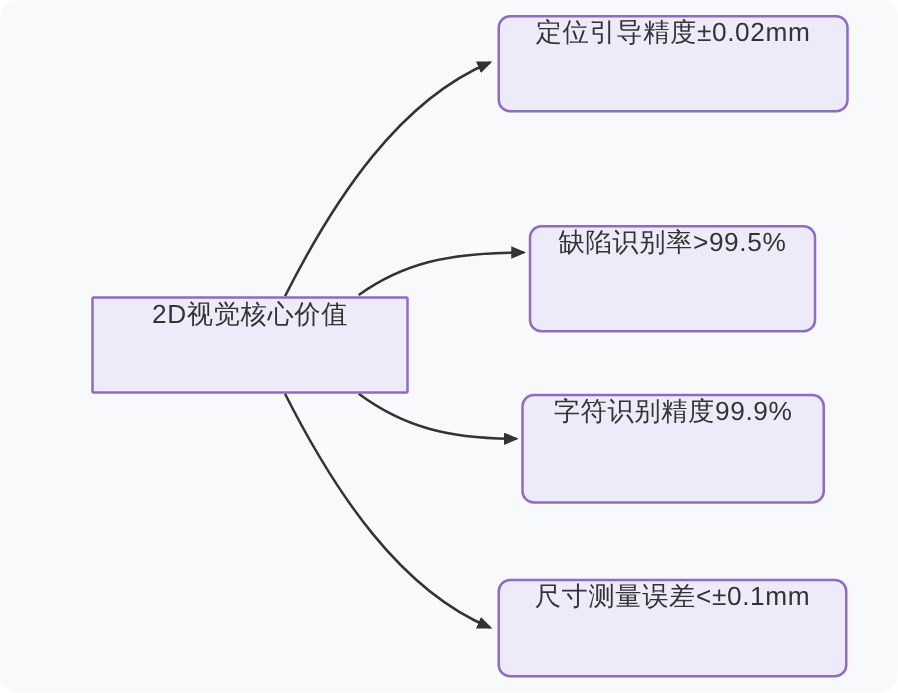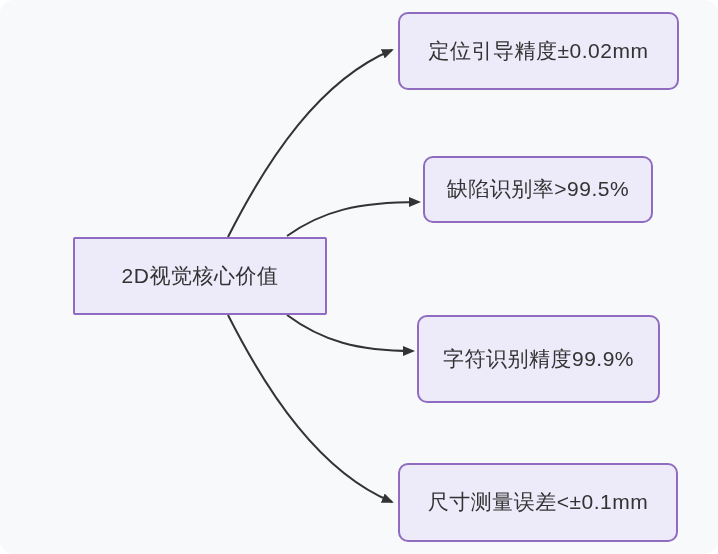--- a/index.html
+++ b/index.html
@@ -32,39 +32,39 @@
     stroke-width: 2px;
   }
   .edges marker path {
     fill: var(--edge, #333333);
     stroke: none;
   }
   .node {
     position: absolute;
     box-sizing: border-box;
     display: flex;
-    align-items: center;
+    align-items: flex-start;
     justify-content: center;
     text-align: center;
     background: var(--node-fill, #edeafa);
     border: 2px solid var(--node-border, #8f6cc0);
     color: var(--node-text, #333333);
     font-size: 21px;
     font-weight: 500;
     letter-spacing: 0.5px;
     line-height: 1.25;
     white-space: nowrap;
   }
   .node-root {
     left: 73px; top: 237px; width: 254px; height: 78px;
     border-radius: 2px;
   }
   .node-branch { border-radius: 10px; }
   .node-branch-1 { left: 398px; top: 12px;  width: 281px; height: 78px; }
-  .node-branch-2 { left: 423px; top: 156px; width: 230px; height: 67px; }
+  .node-branch-2 { left: 423px; top: 180px; width: 230px; height: 86px; }
   .node-branch-3 { left: 417px; top: 315px; width: 243px; height: 88px; }
   .node-branch-4 { left: 398px; top: 463px; width: 280px; height: 79px; }
 </style>
 </head>
 <body>
 
 <div class="stage">
 
   <svg class="edges" viewBox="0 0 718 554" aria-hidden="true">
     <defs>

